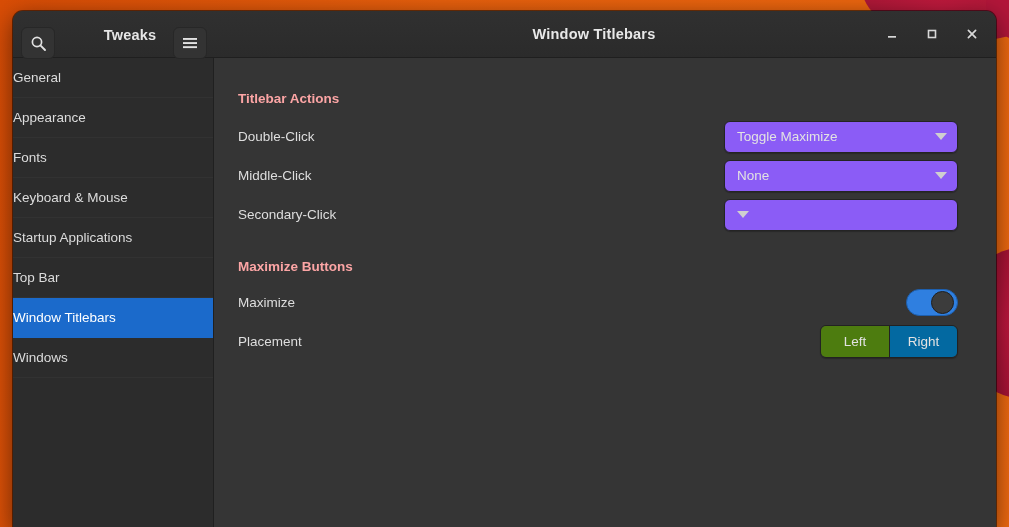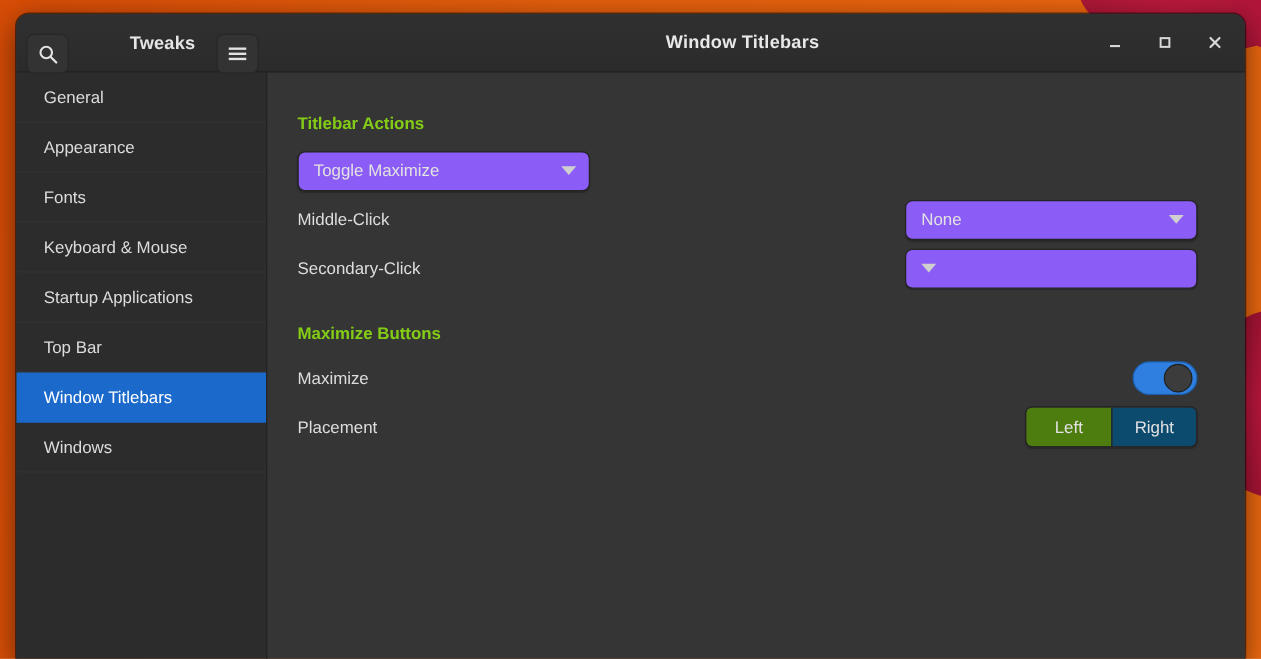--- a/index.html
+++ b/index.html
@@ -139,21 +139,20 @@
     width: 201px;
     flex: 0 0 201px;
     background: #2c2c2c;
     border-right: 1px solid #202020;
     overflow: hidden;
   }
   .side-item {
     height: 40px;
     display: flex;
     align-items: center;
-    padding-left: 22px;
     font-size: 13.5px;
     color: #dcdcdc;
     border-bottom: 1px solid #323232;
     cursor: pointer;
     white-space: nowrap;
   }
   .side-item.selected {
     background: #1b6acb;
     color: #ffffff;
     border-bottom-color: #1b6acb;
@@ -162,21 +161,21 @@
   
   #content {
     flex: 1;
     background: #353535;
     padding: 33px 38px 0 24px;
     overflow: hidden;
   }
   .group-title {
     font-size: 13.5px;
     font-weight: bold;
-    color: #84cc16;
+    color: #fca5a5;
     margin-bottom: 11px;
   }
   .group-title.second { margin-top: 25px; margin-bottom: 9px; }
 
   .row {
     display: flex;
     align-items: center;
     min-height: 39px;
   }
   .row-label {
@@ -240,21 +239,21 @@
     box-shadow: 0 1px 1px rgba(0,0,0,0.25);
   }
   .seg {
     width: 68px;
     height: 31px;
     display: flex;
     align-items: center;
     justify-content: center;
     font-size: 13.5px;
     color: #e2e2e2;
-    background: #0c4a6e;
+    background: #0369a1;
     cursor: pointer;
   }
   .seg.active { background: #4d7c0f; }
   .seg + .seg { border-left: 1px solid #222222; }
 
   .right-slot {
     display: flex;
     justify-content: flex-end;
   }
 </style>
@@ -335,20 +334,21 @@
         <div class="side-item">
           <span>Windows</span>
         </div>
       </div>
 
       <div id="content">
 
         <div class="group-title">Titlebar Actions</div>
 
         <div class="row">
+          <div class="row-label">Double-Click</div>
           <div class="right-slot">
             <div class="dropdown">
               <span class="dd-value">Toggle Maximize</span>
               <span class="caret"></span>
             </div>
           </div>
         </div>
 
         <div class="row">
           <div class="row-label">Middle-Click</div>

